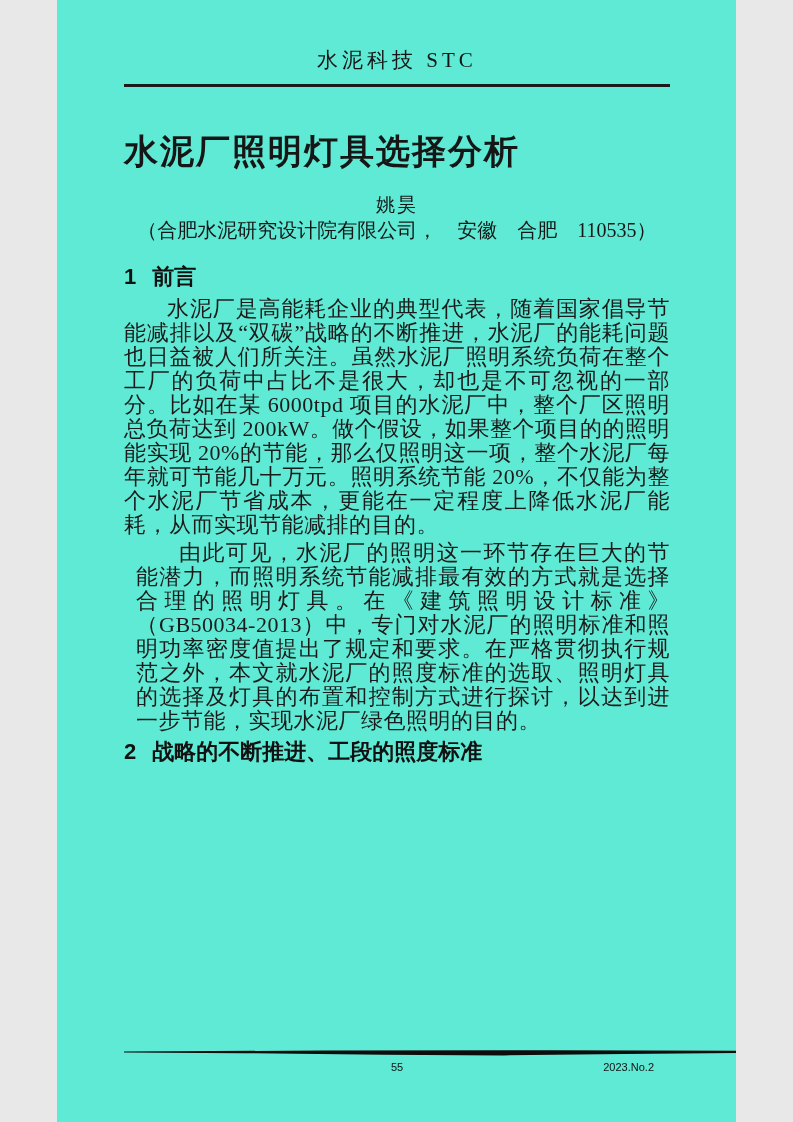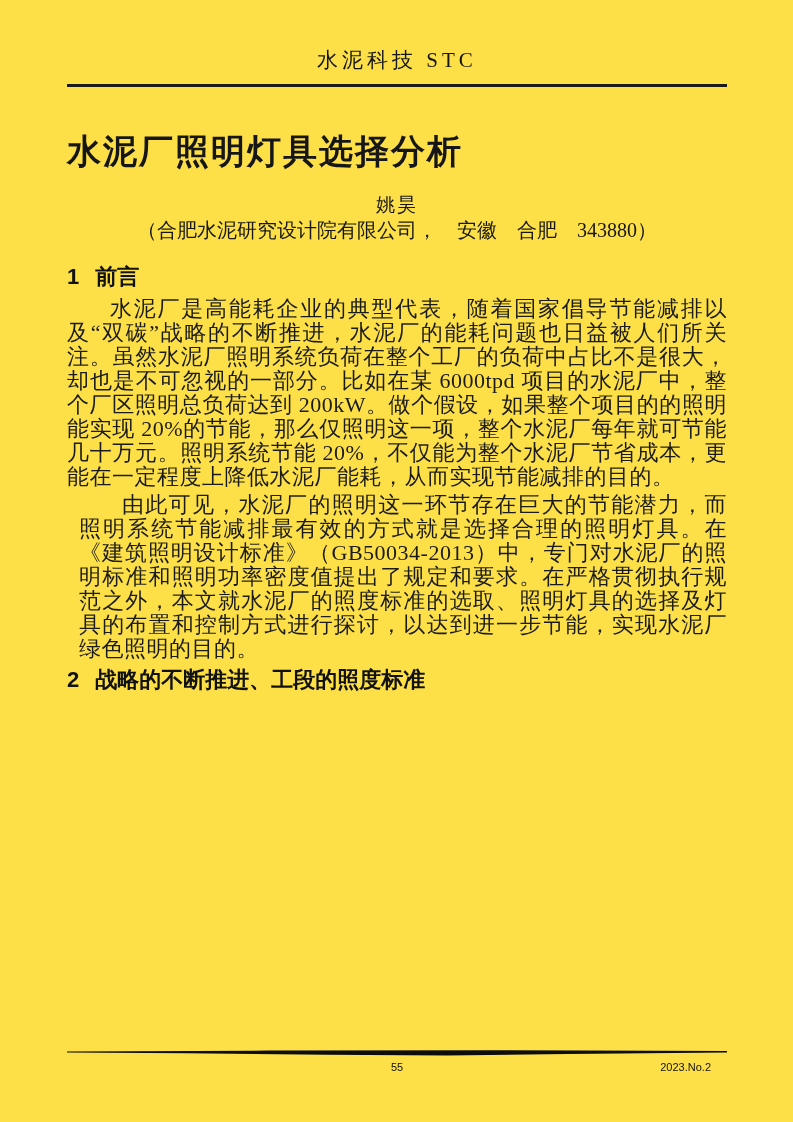--- a/index.html
+++ b/index.html
@@ -1,21 +1,21 @@
 <!DOCTYPE html>
 <html><head>
 <meta charset="utf-8">
 <style>
   html, body { margin: 0; padding: 0; background: #e8e8e8; }
   .page {
     position: relative;
-    width: 793px;
+    width: 679px;
     height: 1122px;
     margin: 0 auto;
-    background: #fde047;
+    background: #5eead4;
     box-sizing: border-box;
     padding: 46px 66px 0 67px;
     font-family: "Liberation Serif", "DejaVu Serif", serif;
     color: #161616;
     overflow: hidden;
   }
   .journal-header {
     text-align: center;
     font-size: 21px;
     line-height: 28px;
@@ -89,21 +89,21 @@
 <div class="page">
 
   <div class="journal-header">
     <span>水泥科技 STC</span>
   </div>
 
   <h1 class="title">水泥厂照明灯具选择分析</h1>
 
   <div class="author">姚昊</div>
 
-  <div class="affiliation">（合肥水泥研究设计院有限公司，　安徽　合肥　343880）</div>
+  <div class="affiliation">（合肥水泥研究设计院有限公司，　安徽　合肥　110535）</div>
 
   <div class="section-heading">
     <span class="sec-num">1</span>
     <span class="sec-text">前言</span>
   </div>
 
   <p class="body-para">水泥厂是高能耗企业的典型代表，随着国家倡导节能减排以及“双碳”战略的不断推进，水泥厂的能耗问题也日益被人们所关注。虽然水泥厂照明系统负荷在整个工厂的负荷中占比不是很大，却也是不可忽视的一部分。比如在某 6000tpd 项目的水泥厂中，整个厂区照明总负荷达到 200kW。做个假设，如果整个项目的的照明能实现 20%的节能，那么仅照明这一项，整个水泥厂每年就可节能几十万元。照明系统节能 20%，不仅能为整个水泥厂节省成本，更能在一定程度上降低水泥厂能耗，从而实现节能减排的目的。</p>
   <p class="body-para">由此可见，水泥厂的照明这一环节存在巨大的节能潜力，而照明系统节能减排最有效的方式就是选择合理的照明灯具。在《建筑照明设计标准》（GB50034-2013）中，专门对水泥厂的照明标准和照明功率密度值提出了规定和要求。在严格贯彻执行规范之外，本文就水泥厂的照度标准的选取、照明灯具的选择及灯具的布置和控制方式进行探讨，以达到进一步节能，实现水泥厂绿色照明的目的。</p>
 
   <div class="section-heading second">

